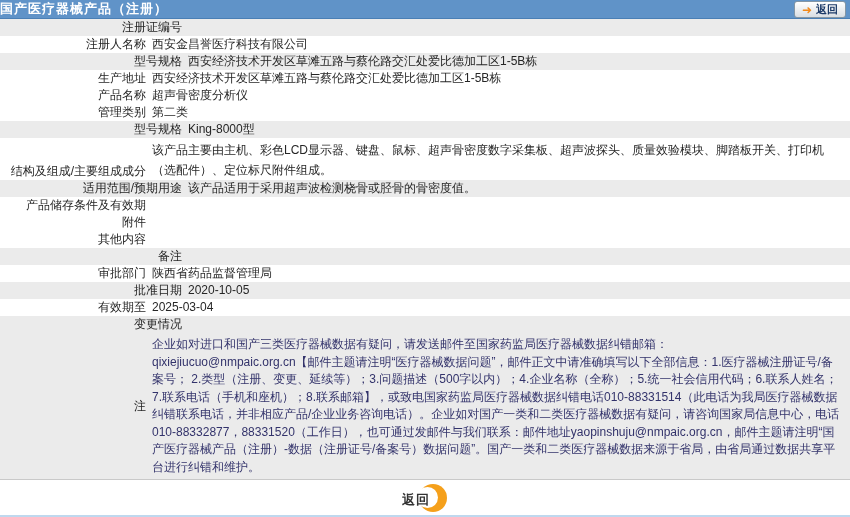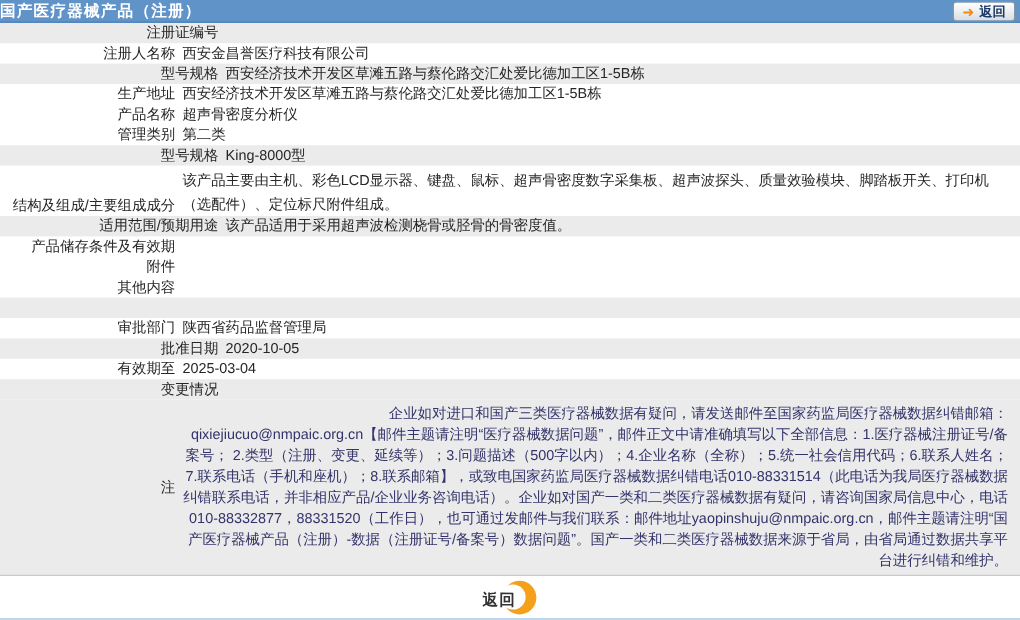--- a/index.html
+++ b/index.html
@@ -30,21 +30,21 @@
   .row.tall{min-height:42px;align-items:flex-end;}
   .row.tall .val{line-height:20px;}
   
   .note-row{
     display:flex;background:#EBEBEB;align-items:center;
     padding:3px 0;border-bottom:1px solid #c9c9c9;
   }
   .note-row .lbl{flex:0 0 146px;width:146px;text-align:right;font-size:12px;color:#262626;}
   .note-text{
     margin-left:6px;flex:1;padding-right:10px;
-    color:#33336B;font-size:12px;line-height:17.5px;word-break:break-all;text-align:right;
+    color:#33336B;font-size:12px;line-height:17.5px;word-break:break-all;
   }
   
   .footer{height:36px;display:flex;align-items:center;justify-content:center;}
   .back-btn-bottom{position:relative;width:46px;height:30px;cursor:pointer;}
   .circle-orange{position:absolute;right:1px;top:1px;width:28px;height:28px;background:#F5A01B;border-radius:50%;}
   .circle-white{position:absolute;right:10px;top:4px;width:21px;height:21px;background:#ffffff;border-radius:50%;}
   .back-btn-bottom .txt{position:absolute;left:0;top:8px;font-size:13px;font-weight:bold;color:#333;letter-spacing:1px;z-index:2;}
   .bottom-line{position:absolute;bottom:0;left:0;width:850px;height:2px;background:#BFD8EE;}
 </style>
 </head>
@@ -98,20 +98,21 @@
 </div>
 <div class="row">
   <span class="lbl">附件</span>
   <span class="val"></span>
 </div>
 <div class="row">
   <span class="lbl">其他内容</span>
   <span class="val"></span>
 </div>
 <div class="row shaded">
+  <span class="lbl">备注</span>
   <span class="val"></span>
 </div>
 <div class="row">
   <span class="lbl">审批部门</span>
   <span class="val">陕西省药品监督管理局</span>
 </div>
 <div class="row shaded">
   <span class="lbl">批准日期</span>
   <span class="val">2020-10-05</span>
 </div>

